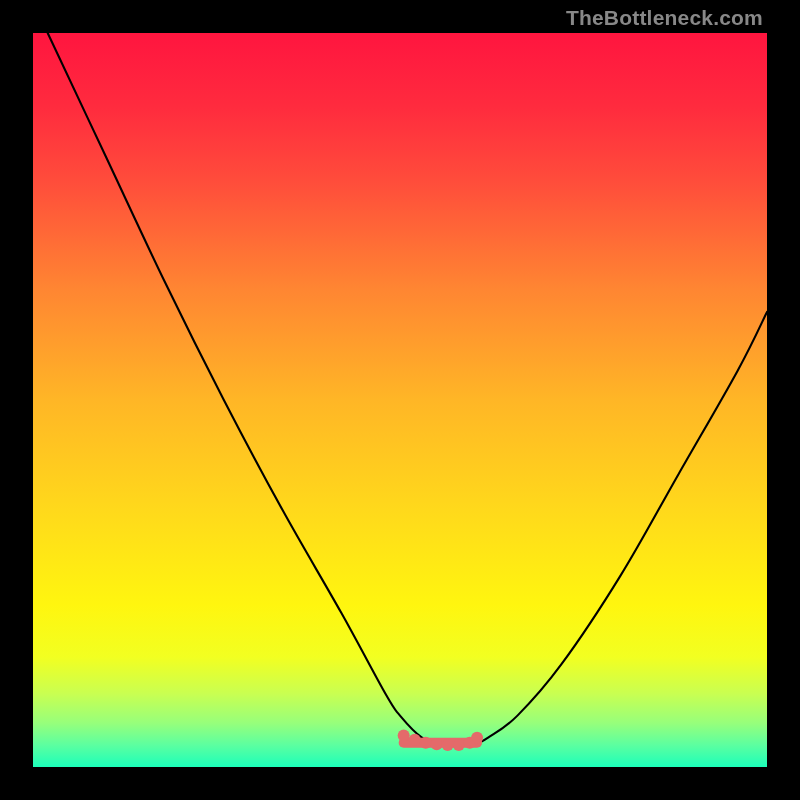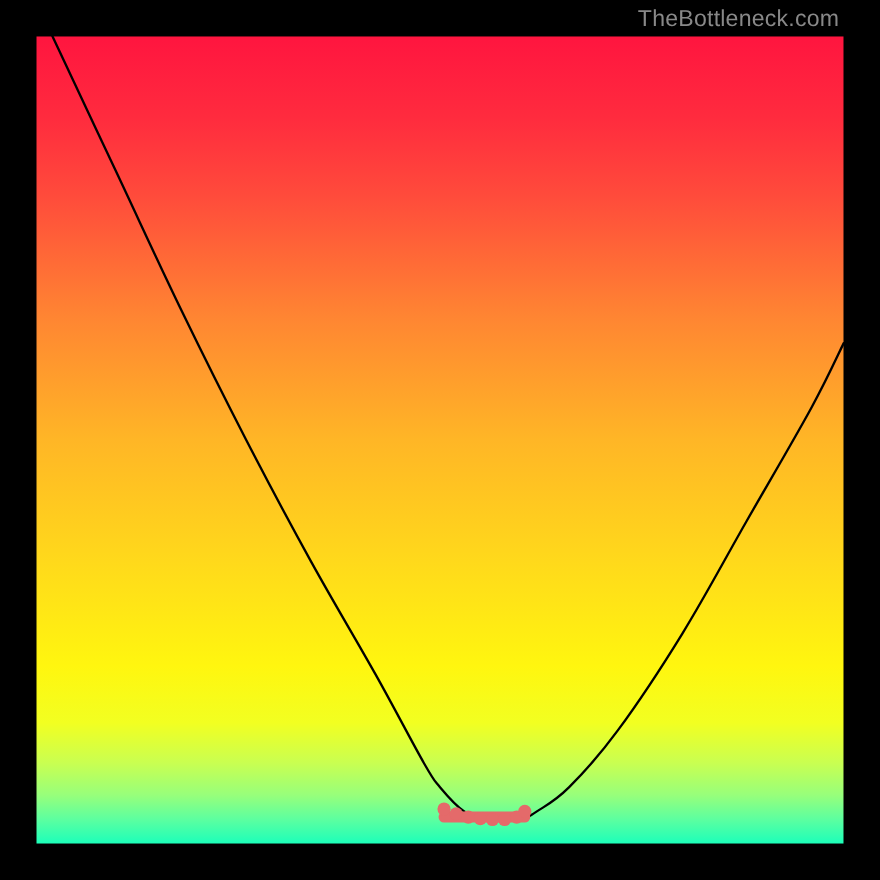--- a/index.html
+++ b/index.html
@@ -23,21 +23,21 @@
     top: 0;
     width: 100%;
     height: 100%;
   }
   .watermark {
     position: absolute;
     top: 6px;
     right: 37px;
     font-family: Arial, Helvetica, sans-serif;
     font-size: 21px;
-    font-weight: normal;
+    font-weight: bold;
     color: #888888;
     letter-spacing: 0.2px;
   }
   svg.curve {
     position: absolute;
     left: 0;
     top: 0;
     width: 100%;
     height: 100%;
     overflow: visible;

